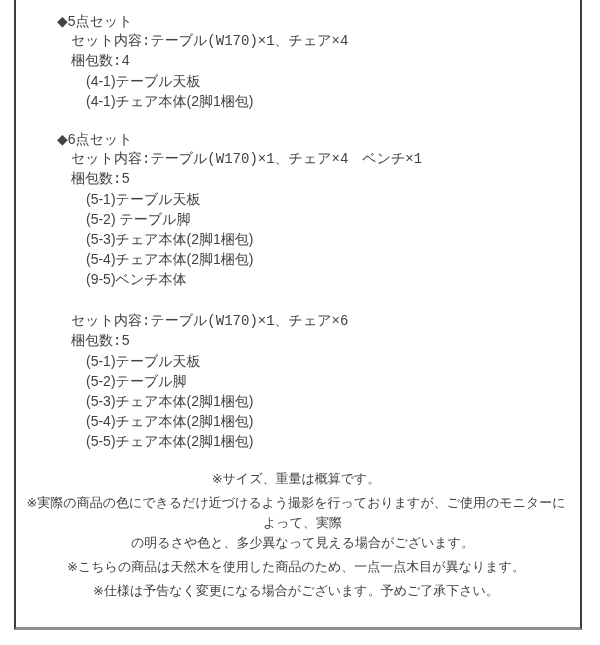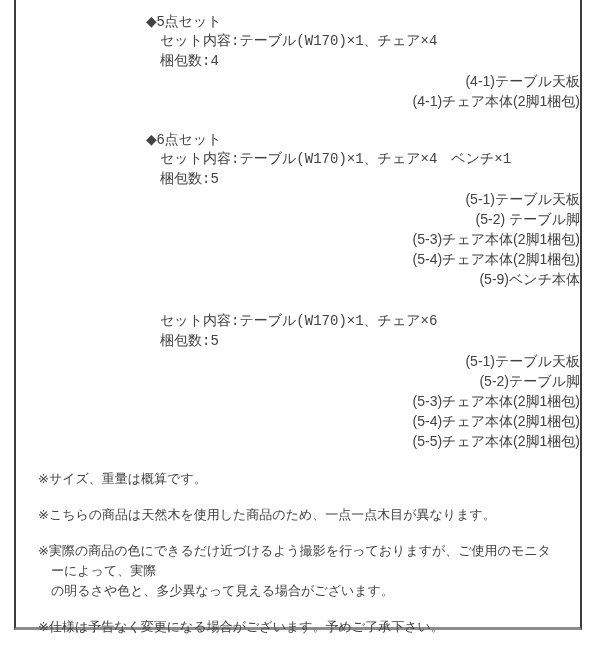--- a/index.html
+++ b/index.html
@@ -23,43 +23,43 @@
     width: 568px;
     height: 630px;
     border-left: 2px solid #3c3c3c;
     border-right: 2px solid #3c3c3c;
     border-bottom: 3px solid #8d8d8d;
     box-sizing: border-box;
     background: #ffffff;
   }
   .sets {
     padding-top: 11px;
-    padding-left: 109px;
+    padding-left: 41px;
     font-size: 14px;
     line-height: 20px;
-    margin-left: 21px;
   }
   .section { margin: 0 0 18px 0; }
   .section.last { margin-bottom: 0; }
   .section.mid { margin-bottom: 22px; }
   .line { white-space: pre; }
   .line.contents, .line.count { padding-left: 14px; font-family: Liberation Mono, monospace; }
-  .line.item { padding-left: 29px; text-align: right; }
+  .line.item { padding-left: 29px; }
   .notes {
     margin-top: 18px;
     padding-left: 6px;
     padding-right: 10px;
     font-size: 13px;
     line-height: 20px;
   }
   .note {
-    margin: 16px;
+    margin: 4px;
     padding-left: 13px;
     text-indent: -13px;
     white-space: pre-line;
+    text-align: center;
   }
 </style>
 </head>
 <body>
 
 <div class="panel">
   <div class="sets">
 
     <div class="section">
       <div class="line header">◆5点セット</div>
@@ -70,35 +70,35 @@
     </div>
 
     <div class="section mid">
       <div class="line header">◆6点セット</div>
       <div class="line contents">セット内容:テーブル(W170)×1、チェア×4　ベンチ×1</div>
       <div class="line count">梱包数:5</div>
       <div class="line item">(5-1)テーブル天板</div>
       <div class="line item">(5-2) テーブル脚</div>
       <div class="line item">(5-3)チェア本体(2脚1梱包)</div>
       <div class="line item">(5-4)チェア本体(2脚1梱包)</div>
-      <div class="line item">(5-9)ベンチ本体</div>
+      <div class="line item">(9-5)ベンチ本体</div>
     </div>
 
     <div class="section last">
       <div class="line contents">セット内容:テーブル(W170)×1、チェア×6</div>
       <div class="line count">梱包数:5</div>
       <div class="line item">(5-1)テーブル天板</div>
       <div class="line item">(5-2)テーブル脚</div>
       <div class="line item">(5-3)チェア本体(2脚1梱包)</div>
       <div class="line item">(5-4)チェア本体(2脚1梱包)</div>
       <div class="line item">(5-5)チェア本体(2脚1梱包)</div>
     </div>
 
   </div>
 
   <div class="notes">
     <p class="note">※サイズ、重量は概算です。</p>
-    <p class="note">※こちらの商品は天然木を使用した商品のため、一点一点木目が異なります。</p>
     <p class="note">※実際の商品の色にできるだけ近づけるよう撮影を行っておりますが、ご使用のモニターによって、実際
 の明るさや色と、多少異なって見える場合がございます。</p>
+    <p class="note">※こちらの商品は天然木を使用した商品のため、一点一点木目が異なります。</p>
     <p class="note">※仕様は予告なく変更になる場合がございます。予めご了承下さい。</p>
   </div>
 </div>
 
 </body></html>

